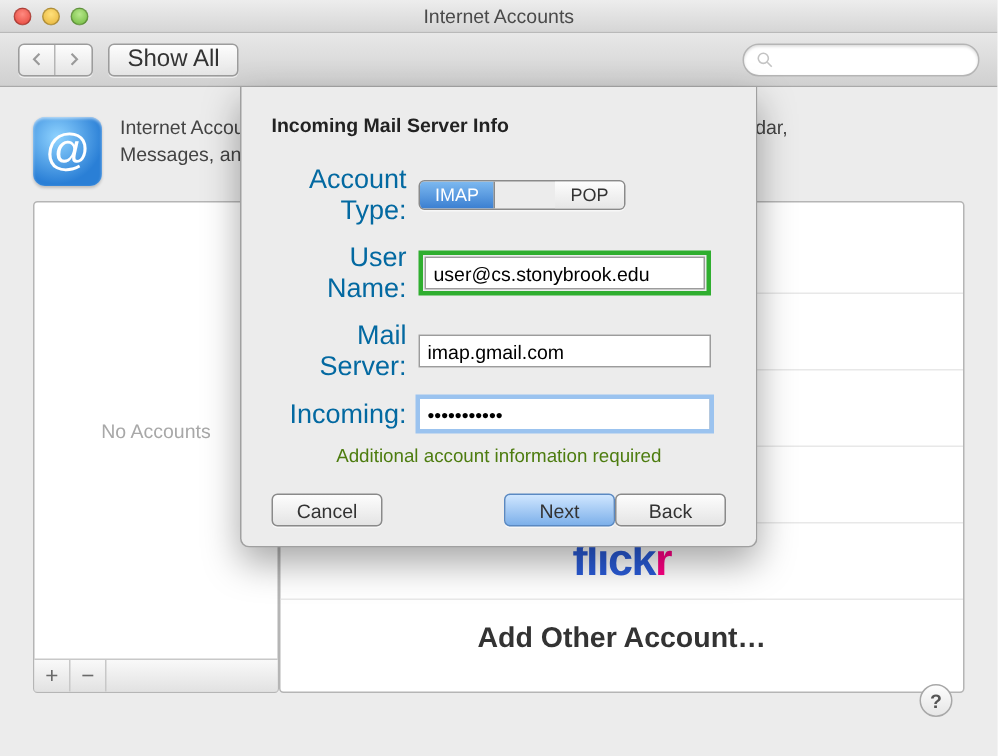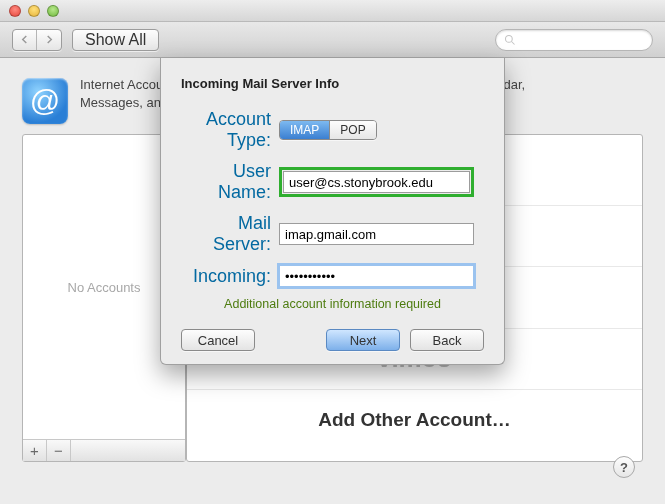--- a/index.html
+++ b/index.html
@@ -144,35 +144,35 @@
     box-shadow: 0 10px 25px rgba(0,0,0,0.35);
     padding: 18px 20px 13px 20px;
     z-index: 100;
   }
   .sheet h3 { font-size: 13px; font-weight: bold; margin-bottom: 18px; color: #222; }
   .form-row { display: flex; align-items: center; margin-bottom: 10px; }
   .form-label { width: 98px; text-align: right; font-size: 18px; color: #0369a1; padding-right: 8px; }
   .form-field { flex: 1; }
   .seg2 {
     display: inline-flex; border: 1px solid #8a8a8a; border-radius: 4px; overflow: hidden;
-    height: 20px; box-shadow: 0 1px 0 rgba(255,255,255,0.6);
+    height: 20px; box-shadow: 0 1px 0 rgba(255,255,255,0.6); gap: 40px;
   }
   .seg2 .s { padding: 0 10px; display: flex; align-items: center; font-size: 12px; border-right: 1px solid #8a8a8a; }
   .seg2 .s:last-child { border-right: none; }
   .seg2 .s.sel { background: linear-gradient(#7db9f0,#3b7fd1); color: #fff; }
   .seg2 .s.unsel { background: linear-gradient(#fdfdfd,#e6e6e6); color: #333; }
   .txt {
     width: 195px; height: 22px; border: 1px solid #9c9c9c;
     background: #fff; font-size: 13px; padding: 2px 5px;
     font-family: inherit;
   }
   .txt.focus { outline: 3px solid #9bc3ef; outline-offset: -1px; }
   .highlight-box { border: 3px solid #2fae2f; padding: 1px; display: inline-block; }
   .addl { text-align: center; font-size: 12.5px; margin: 8px 0 18px 0; color: #4d7c0f; }
-  .sheet-buttons { display: flex; gap: 10px; }
+  .sheet-buttons { display: flex; }
   .pushbtn {
     height: 22px; min-width: 74px;
     border: 1px solid #8a8a8a; border-radius: 4px;
     background: linear-gradient(#fdfdfd,#e4e4e4);
     display: flex; align-items: center; justify-content: center;
     font-size: 13px; box-shadow: 0 1px 0 rgba(255,255,255,0.6);
     cursor: default;
   }
   .pushbtn.default {
     background: linear-gradient(#cfe6ff,#7db0ea);
@@ -181,20 +181,21 @@
 </style>
 </head>
 <body>
 
 <div class="titlebar">
   <div class="traffic-lights">
     <div class="tl red"></div>
     <div class="tl yellow"></div>
     <div class="tl green"></div>
   </div>
+  <div class="title-text">Internet Accounts</div>
 </div>
 
 <div class="toolbar">
   <div class="seg">
     <div class="seg-btn">
       <svg width="9" height="9" viewBox="0 0 10 10">
           <path d="M7 1 L3 5 L7 9" stroke="#9a9a9a" stroke-width="1.6" fill="none"></path>
         </svg>
     </div>
     <div class="seg-btn">
@@ -229,20 +230,23 @@
         <div class="fbtn">+</div>
         <div class="fbtn">−</div>
       </div>
     </div>
 
     <div class="providers">
       <div class="provider-row">facebook</div>
       <div class="provider-row">Linked in</div>
       <div class="provider-row">Aol.</div>
       <div class="provider-row">vimeo</div>
+      <div class="provider-row">
+        <span class="flickr"><span>flick</span><span class="r2">r</span></span>
+      </div>
       <div class="provider-row add-other">Add Other Account…</div>
     </div>
   </div>
 
   <div class="help-btn">?</div>
 </div>
 
 <div class="sheet">
   <h3>Incoming Mail Server Info</h3>
 

